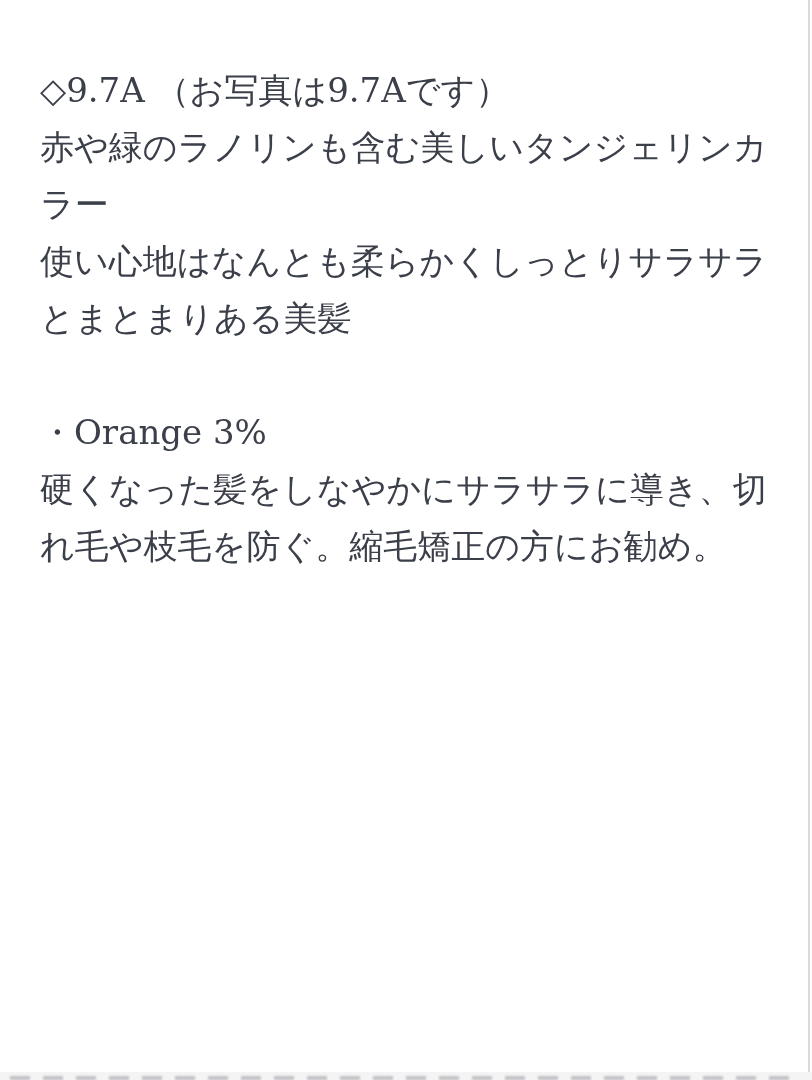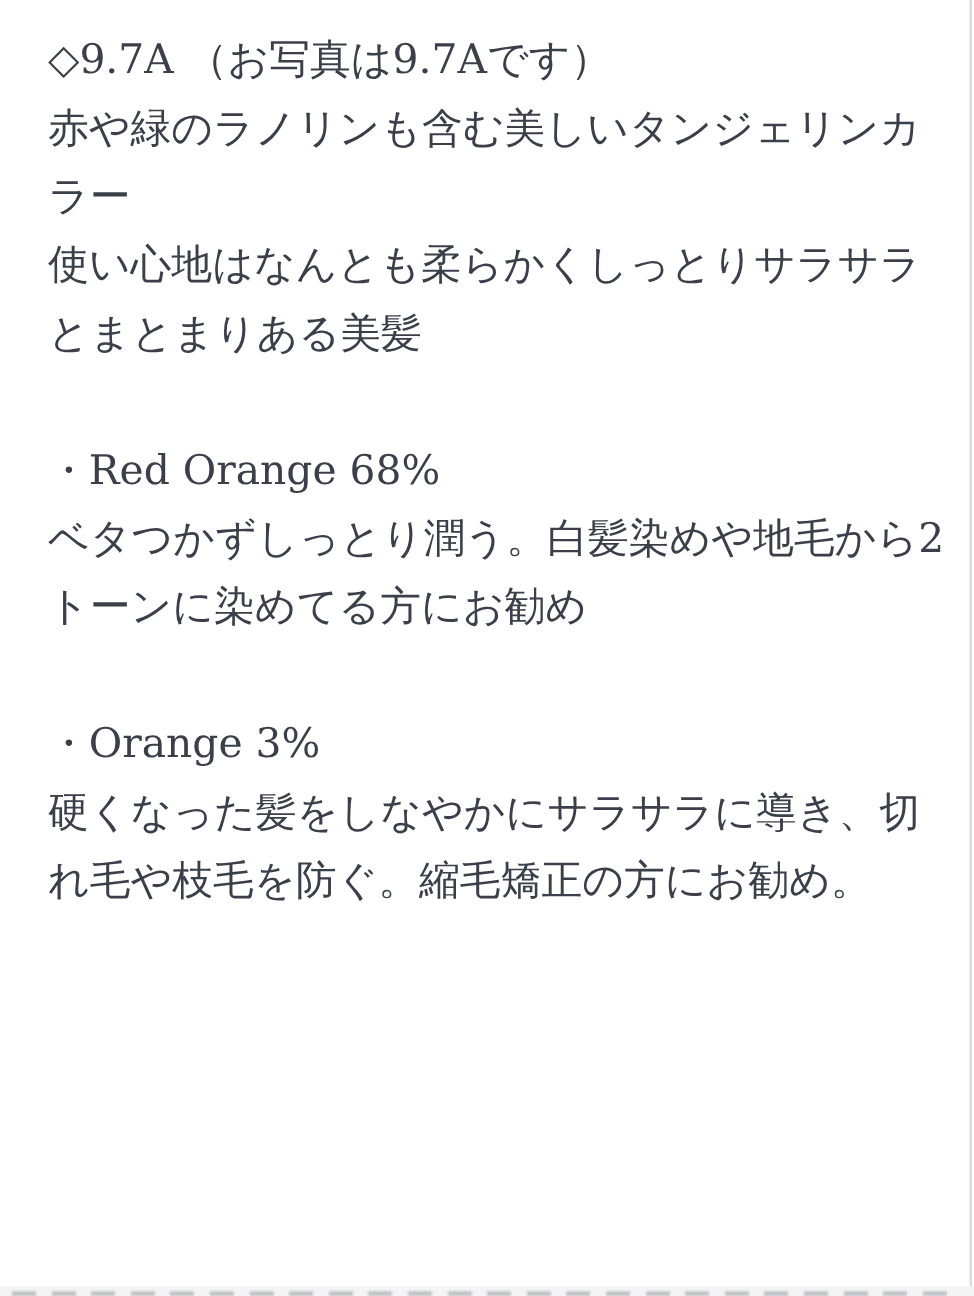--- a/index.html
+++ b/index.html
@@ -17,21 +17,21 @@
     height:1080px;
     overflow:hidden;
     position:relative;
     background:var(--bg);
     font-family:"DejaVu Serif","Liberation Serif",serif;
   }
   .page{
     position:absolute;
     inset:0;
     box-sizing:border-box;
-    padding:22px 36px 0 40px;
+    padding:62px 36px 0 40px;
     background:var(--bg);
   }
   .page p{
     margin:0 0 57px 0;
     font-size:34px;
     line-height:57px;
     font-weight:400;
     color:var(--text);
     white-space:pre;          
     letter-spacing:0;
@@ -71,23 +71,20 @@
 <body>
 
 <div class="page">
   <p>◇9.7A （お写真は9.7Aです）
 赤や緑のラノリンも含む美しいタンジェリンカ
 ラー
 使い心地はなんとも柔らかくしっとりサラサラ
 とまとまりある美髪</p>
 
 
-  <p>・Red Orange 68%
-ベタつかずしっとり潤う。白髪染めや地毛から2
-トーンに染めてる方にお勧め</p>
 
   <p>・Orange 3%
 硬くなった髪をしなやかにサラサラに導き、切
 れ毛や枝毛を防ぐ。縮毛矯正の方にお勧め。</p>
 </div>
 
 <div class="right-border"></div>
 
 <div class="bottom-strip">
   <div class="cutoff-marks"></div>

